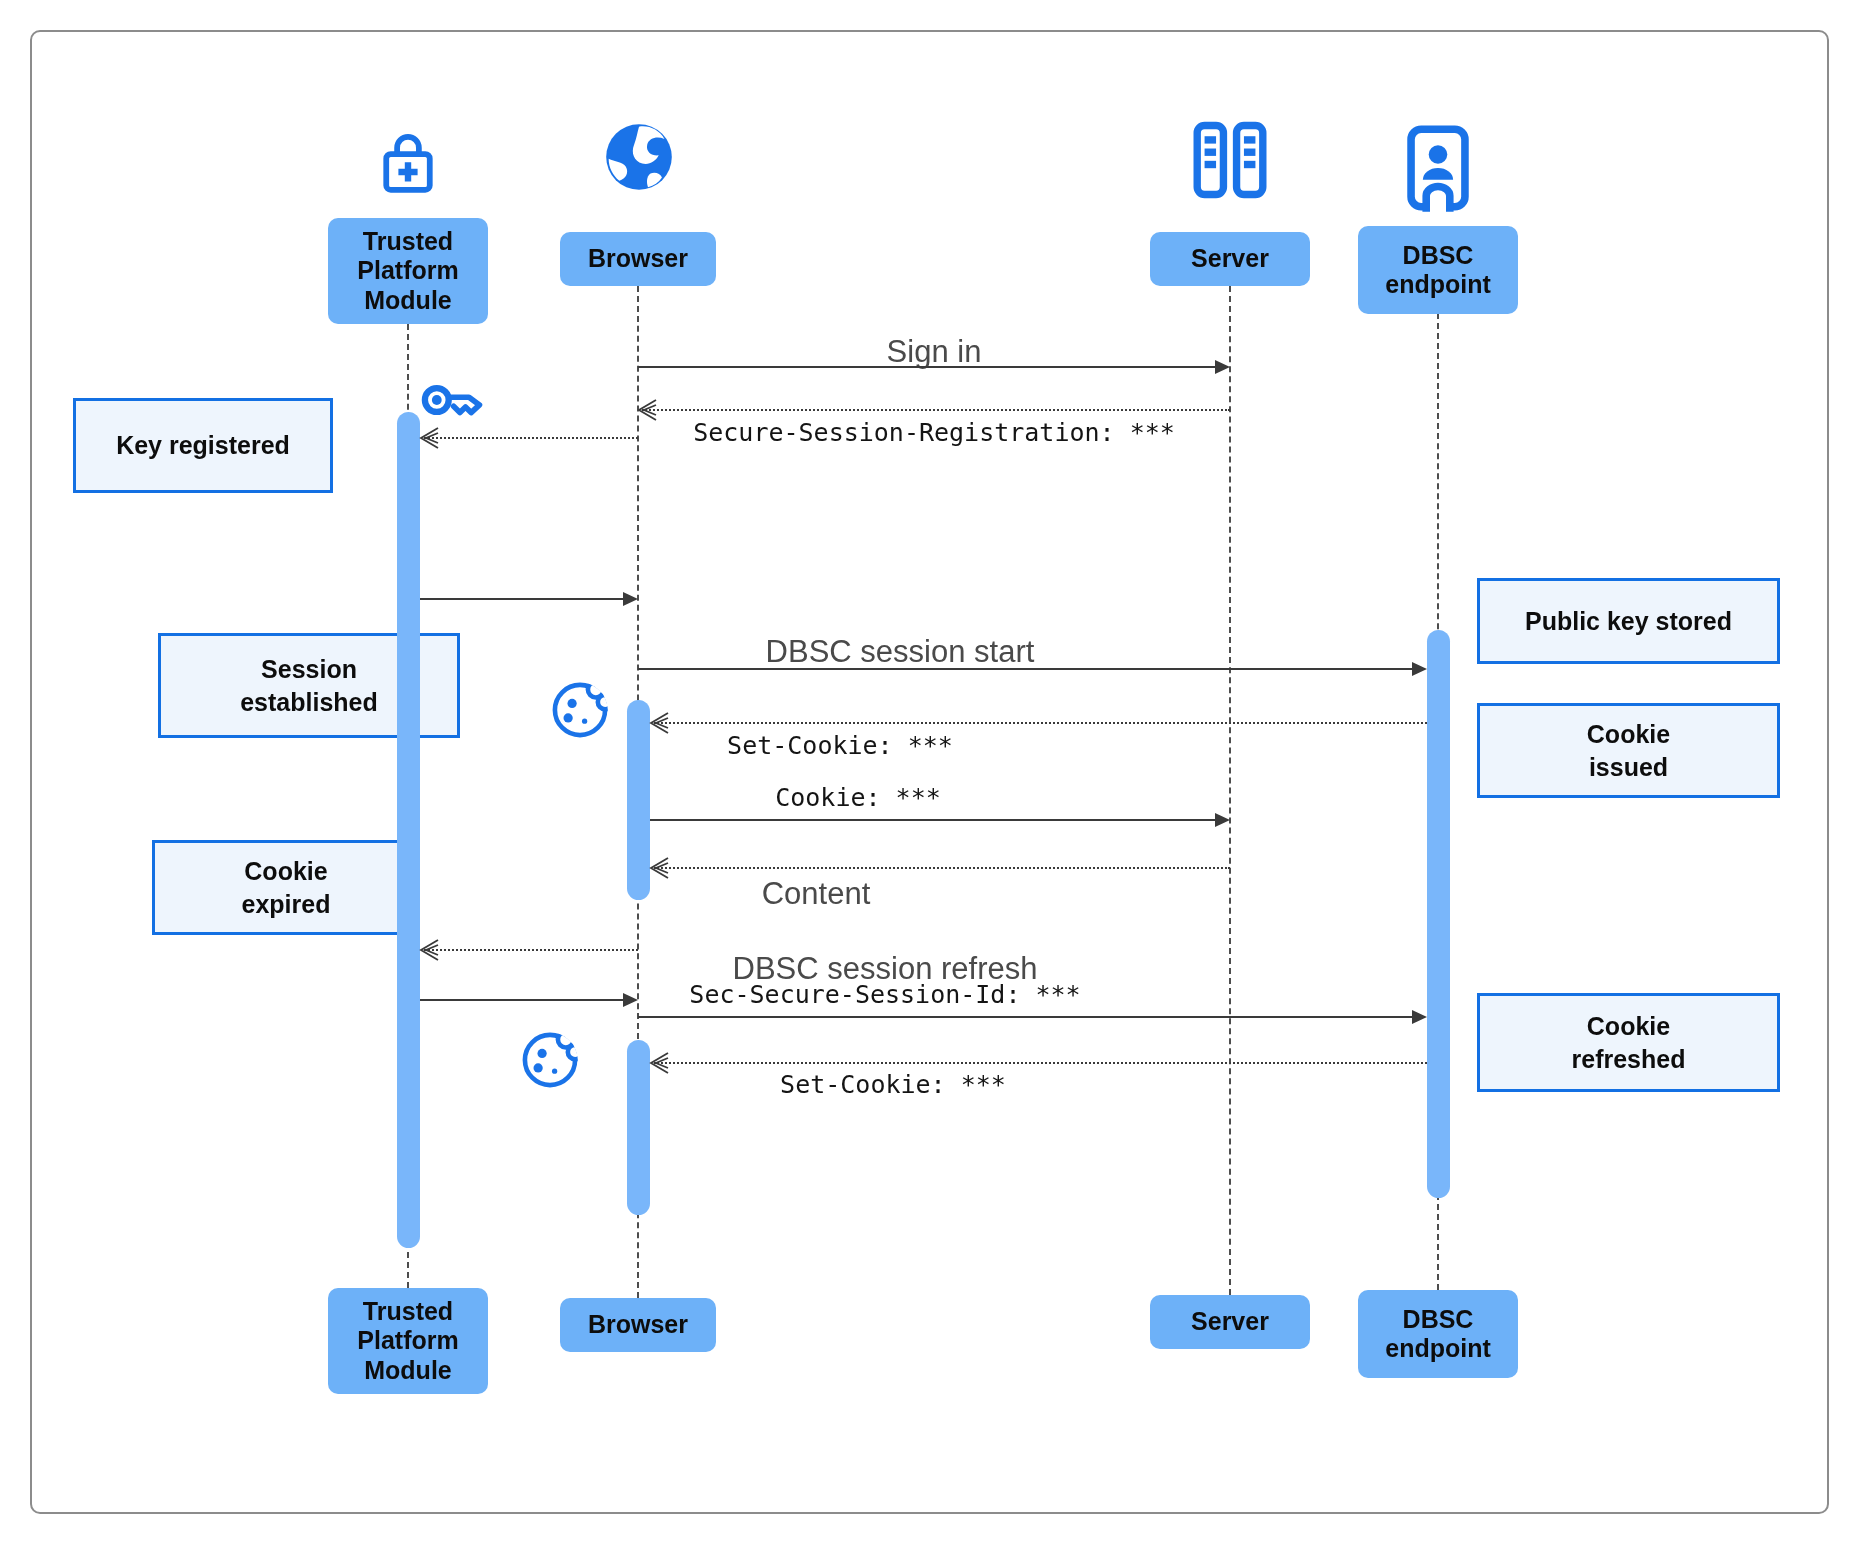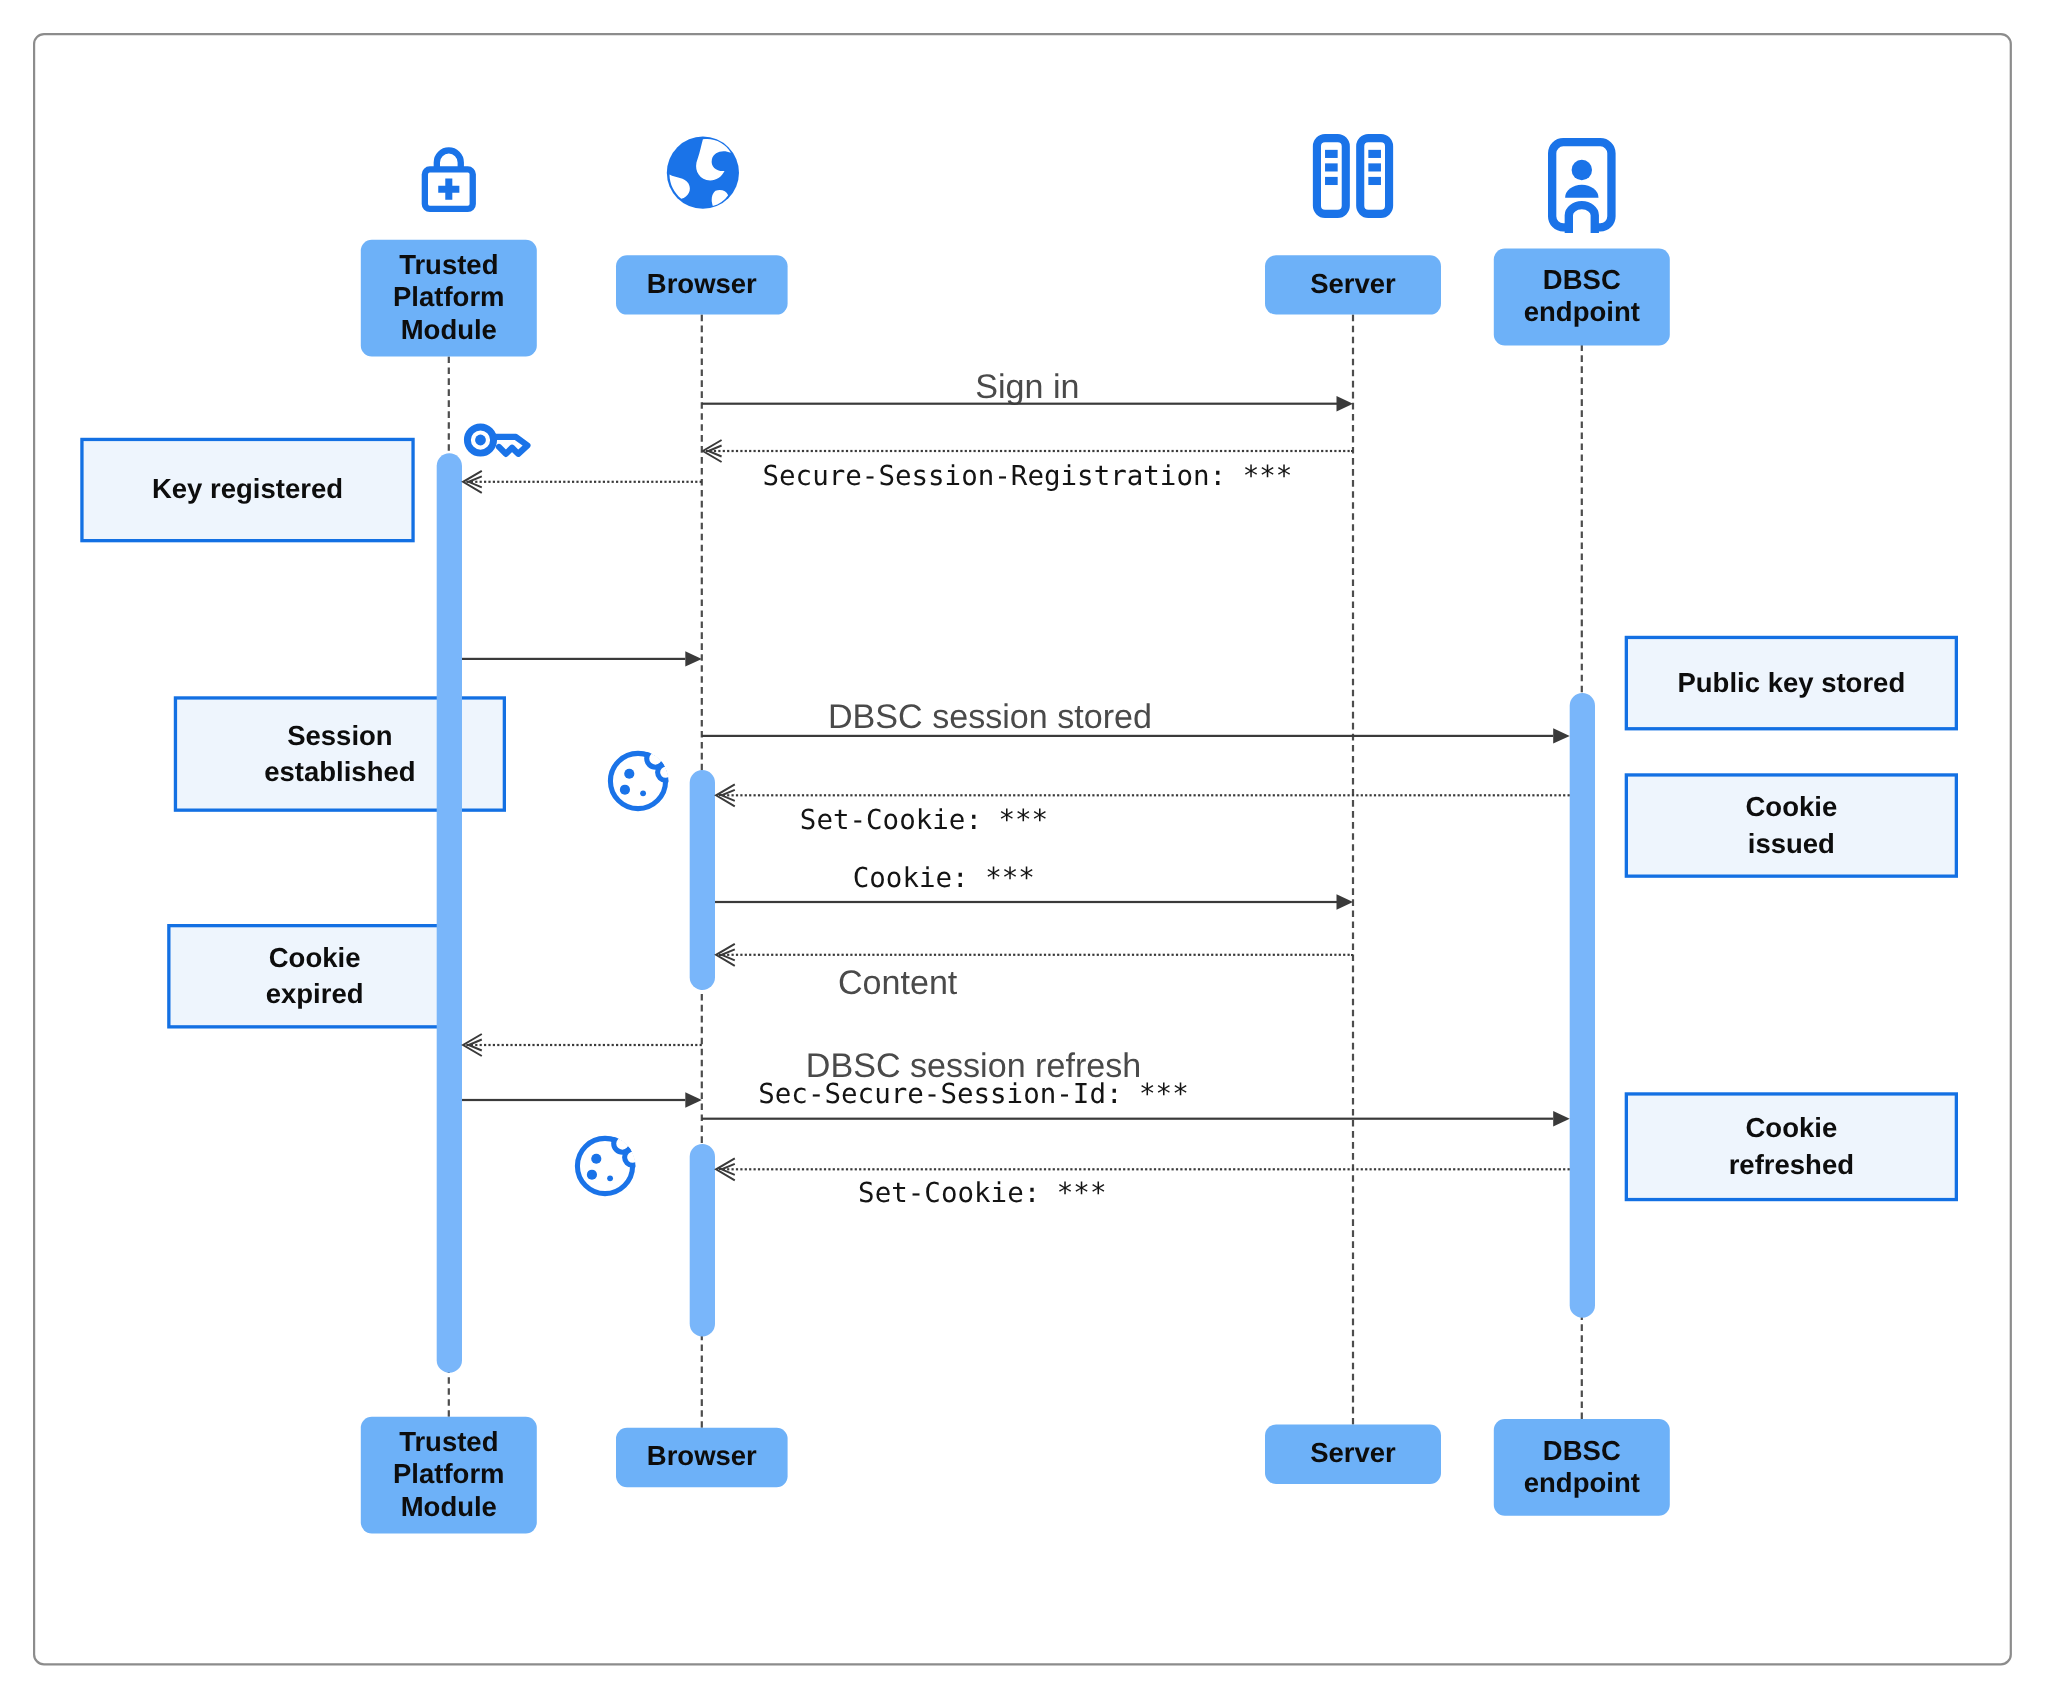--- a/index.html
+++ b/index.html
@@ -39,21 +39,21 @@
 
 <div class="canvas">
 
   <div class="frame"></div>
 
   <div class="lifeline" style="left:407px;top:324px;height:964px"></div>
   <div class="lifeline" style="left:637px;top:286px;height:1012px"></div>
   <div class="lifeline" style="left:1229px;top:286px;height:1009px"></div>
   <div class="lifeline" style="left:1437px;top:313px;height:977px"></div>
 
-  <div class="note" style="left:73px;top:398px;width:304px;height:95px">Key registered</div>
+  <div class="note" style="left:73px;top:398px;width:260px;height:95px">Key registered</div>
   <div class="note" style="left:158px;top:633px;width:302px;height:105px">Session
 established</div>
   <div class="note" style="left:152px;top:840px;width:268px;height:95px">Cookie
 expired</div>
   <div class="note" style="left:1477px;top:578px;width:303px;height:86px">Public key stored</div>
   <div class="note" style="left:1477px;top:703px;width:303px;height:95px">Cookie
 issued</div>
   <div class="note" style="left:1477px;top:993px;width:303px;height:99px">Cookie
 refreshed</div>
 
@@ -160,21 +160,21 @@
 
   <div class="msg-line dotted" style="left:424px;top:437px;width:214px"></div>
   <svg class="chev" style="left:416px;top:426px" width="26" height="24" viewBox="0 0 26 24">
     <path d="M22 2 L5 12 L22 22" fill="none" stroke="var(--arrow)" stroke-width="1.8"></path>
     <path d="M22 7 L10 12 L22 17" fill="none" stroke="var(--arrow)" stroke-width="1.8"></path>
   </svg>
 
   <div class="msg-line solid" style="left:420px;top:598px;width:203px"></div>
   <div class="head-right" style="left:623px;top:592px"></div>
 
-  <div class="msg-label sans" style="left:900px;top:634px">DBSC session stored</div>
+  <div class="msg-label sans" style="left:900px;top:634px">DBSC session start</div>
   <div class="msg-line solid" style="left:638px;top:668px;width:774px"></div>
   <div class="head-right" style="left:1412px;top:662px"></div>
 
   <div class="msg-line dotted" style="left:654px;top:722px;width:773px"></div>
   <svg class="chev" style="left:646px;top:711px" width="26" height="24" viewBox="0 0 26 24">
     <path d="M22 2 L5 12 L22 22" fill="none" stroke="var(--arrow)" stroke-width="1.8"></path>
     <path d="M22 7 L10 12 L22 17" fill="none" stroke="var(--arrow)" stroke-width="1.8"></path>
   </svg>
   <div class="msg-label mono" style="left:840px;top:731px">Set-Cookie: ***</div>
 

